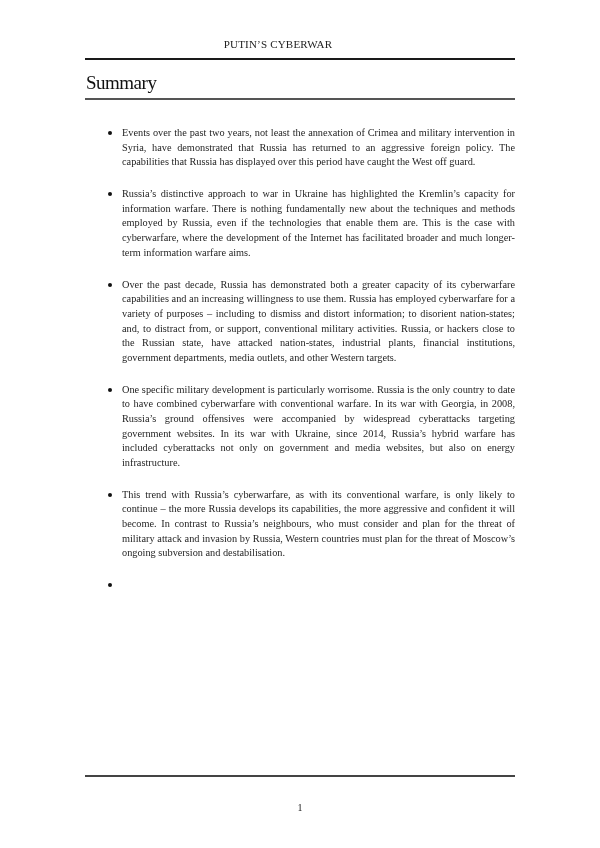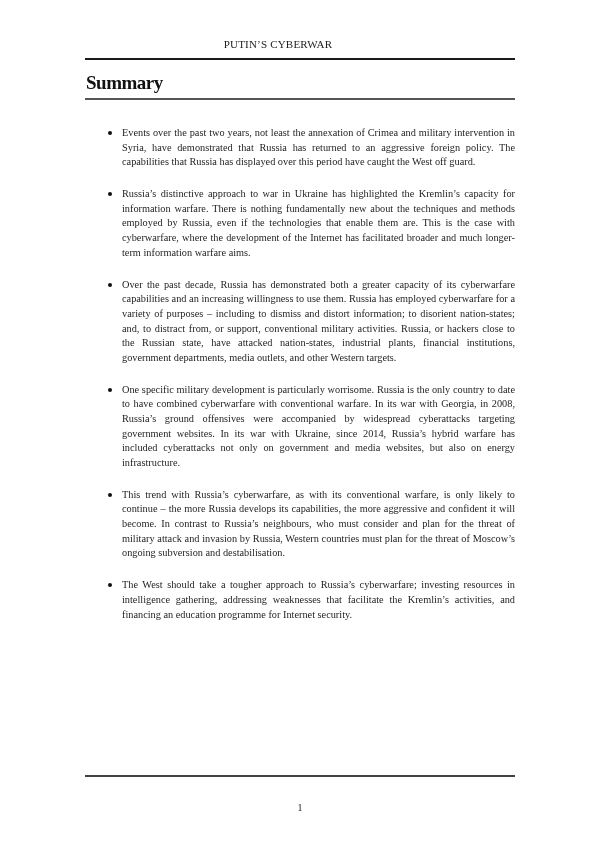--- a/index.html
+++ b/index.html
@@ -33,21 +33,21 @@
     }
     .rule-top { top: 58px; height: 1.5px; background: #1a1a1a; }
     .rule-heading { top: 98px; height: 1.5px; background: #555; }
     .rule-footer { top: 775px; height: 2px; background: #444; }
     .section-title {
       position: absolute;
       top: 72px;
       left: 86px;
       margin: 0;
       font-size: 19px;
-      font-weight: bold;
+      font-weight: normal;
       letter-spacing: -0.5px;
       color: #111;
     }
     .bullets {
       position: absolute;
       top: 126px;
       left: 0;
       width: 488px;
       margin: 0;
       padding: 0;
@@ -110,18 +110,17 @@
   <li class="bullet-item">
     <span class="bullet-dot"></span>
     <span class="bullet-text">One specific military development is particularly worrisome. Russia is the only country to date to have combined cyberwarfare with conventional warfare. In its war with Georgia, in 2008, Russia’s ground offensives were accompanied by widespread cyberattacks targeting government websites. In its war with Ukraine, since 2014, Russia’s hybrid warfare has included cyberattacks not only on government and media websites, but also on energy infrastructure.</span>
   </li>
   <li class="bullet-item">
     <span class="bullet-dot"></span>
     <span class="bullet-text">This trend with Russia’s cyberwarfare, as with its conventional warfare, is only likely to continue – the more Russia develops its capabilities, the more aggressive and confident it will become. In contrast to Russia’s neighbours, who must consider and plan for the threat of military attack and invasion by Russia, Western countries must plan for the threat of Moscow’s ongoing subversion and destabilisation.</span>
   </li>
   <li class="bullet-item">
     <span class="bullet-dot"></span>
-    <span class="bullet-text">The West should take a tougher approach to Russia’s cyberwarfare; investing resources in intelligence gathering, addressing weaknesses that facilitate the Kremlin’s activities, and financing an education programme for Internet security.</span>
   </li>
 </ul>
 
 <div class="rule rule-footer"></div>
 <div class="page-number">1</div>
 
 </body></html>

